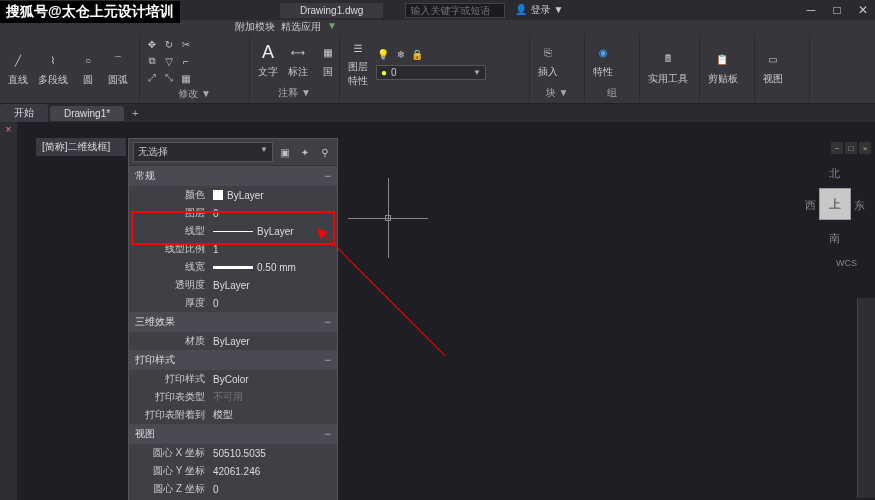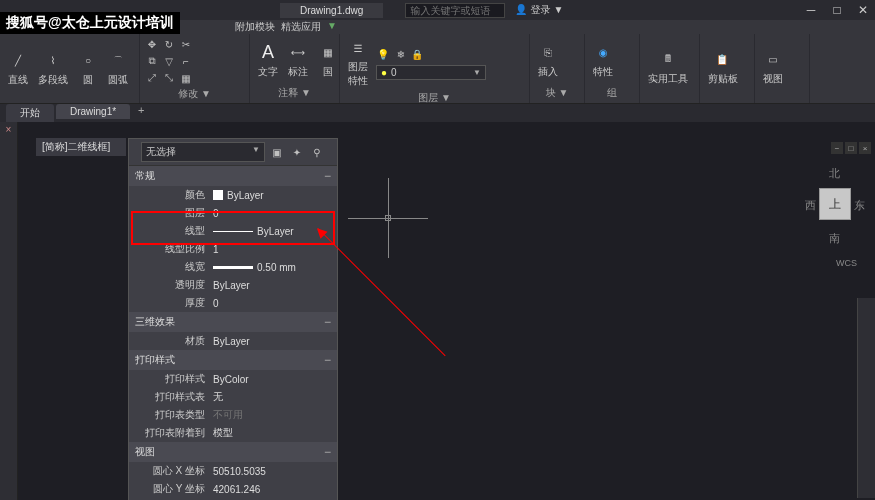--- a/index.html
+++ b/index.html
@@ -1,18 +1,18 @@
 <!DOCTYPE html>
 <html><head>
 <meta charset="utf-8">
 <style>
 * { margin: 0; padding: 0; box-sizing: border-box; font-family: "Microsoft YaHei", sans-serif; }
 body { background: #1e1e24; color: #c0c0c0; font-size: 11px; width: 875px; height: 500px; overflow: hidden; position: relative; }
 .titlebar { height: 20px; background: #2a2a30; display: flex; align-items: center; }
-.watermark { background: #000; color: #fff; font-size: 14px; font-weight: bold; padding: 2px 6px; position: absolute; top: 12px; left: 0; z-index: 100; }
+.watermark { background: #000; color: #fff; font-size: 14px; font-weight: bold; padding: 2px 6px; position: absolute; top: 1px; left: 0; z-index: 100; }
 .filetab { margin-left: 280px; background: #3a3a40; padding: 2px 20px; font-size: 10px; color: #ddd; }
 .titlebar-mid { flex: 1; display: flex; align-items: center; gap: 2px; margin-left: 22px; }
 .search-input { background: #1a1a20; border: 1px solid #444; color: #888; font-size: 10px; padding: 1px 4px; width: 100px; }
 .login { font-size: 10px; color: #ccc; margin-left: 8px; }
 .win-controls { display: flex; gap: 2px; }
 .win-btn { width: 24px; height: 18px; display: flex; align-items: center; justify-content: center; color: #ccc; font-size: 12px; }
 
 .menubar { height: 14px; background: #36363c; display: flex; align-items: flex-start; padding-left: 235px; gap: 6px; font-size: 10px; color: #ccc; }
 .ribbon { height: 70px; background: #36363c; display: flex; border-bottom: 1px solid #222; }
 .ribbon-group { border-right: 1px solid #2a2a30; padding: 2px 4px; display: flex; flex-direction: column; }
@@ -20,32 +20,32 @@
 .ribbon-label { text-align: center; font-size: 10px; color: #aaa; padding: 1px 0; display: flex; align-items: center; justify-content: center; gap: 2px; }
 .big-btn { display: flex; flex-direction: column; align-items: center; gap: 2px; font-size: 10px; color: #ccc; padding: 2px 4px; }
 .icon-box { width: 20px; height: 20px; display: flex; align-items: center; justify-content: center; }
 .small-icons { display: flex; flex-direction: column; gap: 1px; }
 .small-icons-row { display: flex; gap: 1px; }
 .si { width: 16px; height: 16px; display: flex; align-items: center; justify-content: center; font-size: 10px; }
 .layer-select { background: #2a2a30; border: 1px solid #555; color: #ccc; padding: 1px 4px; font-size: 10px; width: 110px; display: flex; align-items: center; gap: 4px; }
 .bulb { color: #ff4; }
 .dropdown-arrow { color: #aaa; font-size: 8px; }
 
-.doctabs { height: 18px; background: #2a2a30; display: flex; align-items: flex-start; padding-left: 6px; }
+.doctabs { height: 18px; background: #2a2a30; display: flex; align-items: center; padding-left: 0; }
 .doctab { background: #3a3a42; padding: 2px 14px; font-size: 10px; color: #ddd; margin-right: 2px; border-top-left-radius: 3px; border-top-right-radius: 3px; position: relative; }
 .doctab.active { background: #44444c; }
 .addtab { width: 18px; text-align: center; color: #aaa; }
 
 .workspace { display: flex; height: 378px; position: relative; }
 .left-rail { width: 18px; background: #2e2e34; border-right: 1px solid #222; }
 .rail-x { color: #c88; font-size: 10px; text-align: center; padding: 2px 0; }
 
 .viewport { flex: 1; background: #1e1e24; position: relative; margin-top: 16px; }
 .prop-panel { position: absolute; left: 110px; top: 0; width: 210px; height: 378px; background: #3f3f46; border: 1px solid #555; font-size: 10px; }
-.pp-head { display: flex; align-items: center; padding: 3px 12px; border-bottom: 1px solid #333; gap: 4px; }
+.pp-head { display: flex; align-items: center; padding: 3px 4px; border-bottom: 1px solid #333; gap: 4px; }
 .pp-select { flex: 1; background: #2a2a30; border: 1px solid #555; color: #ccc; padding: 2px 4px; display: flex; justify-content: space-between; }
 .pp-section { background: #4a4a52; padding: 3px 6px; color: #ddd; display: flex; justify-content: space-between; align-items: center; }
 .pp-section .collapse { color: #aaa; font-size: 12px; }
 .pp-row { display: flex; padding: 2px 4px; align-items: center; }
 .pp-label { width: 80px; text-align: right; padding-right: 8px; color: #ccc; font-size: 10px; }
 .pp-val { flex: 1; color: #ddd; font-size: 10px; display: flex; align-items: center; gap: 4px; }
 .swatch { width: 10px; height: 10px; background: #fff; display: inline-block; }
 .line-sample { width: 40px; height: 0; border-top: 1px solid #fff; display: inline-block; }
 .lw-sample { width: 40px; height: 3px; background: #fff; display: inline-block; }
 .highlight-box { position: absolute; border: 2px solid #f00; pointer-events: none; }
@@ -169,21 +169,20 @@
             </div>
           <div class="layer-select">
               <span class="bulb">●</span>
               <span>0</span>
               <span style="flex:1"></span>
               <span class="dropdown-arrow">▼</span>
             </div>
         </div>
       </div>
     </div>
-    <div class="ribbon-label">图层 ▼</div>
   </div>
   <div class="ribbon-group" style="width:55px">
     <div class="ribbon-icons">
         <div class="big-btn">
           <div class="icon-box">⎘</div>
           <span>插入</span>
         </div>
       </div>
     <div class="ribbon-label">块 ▼</div>
   </div>
@@ -303,24 +302,20 @@
           <div class="pp-val">ByLayer</div>
         </div>
 
       <div class="pp-section">
           <span>打印样式</span>
           <span class="collapse">−</span>
         </div>
       <div class="pp-row">
           <div class="pp-label">打印样式</div>
           <div class="pp-val">ByColor</div>
-        </div>
-      <div class="pp-row">
-          <div class="pp-label">打印样式表</div>
-          <div class="pp-val">无</div>
         </div>
       <div class="pp-row">
           <div class="pp-label">打印表类型</div>
           <div class="pp-val" style="color:#777">不可用</div>
         </div>
       <div class="pp-row">
           <div class="pp-label">打印表附着到</div>
           <div class="pp-val">模型</div>
         </div>
 

